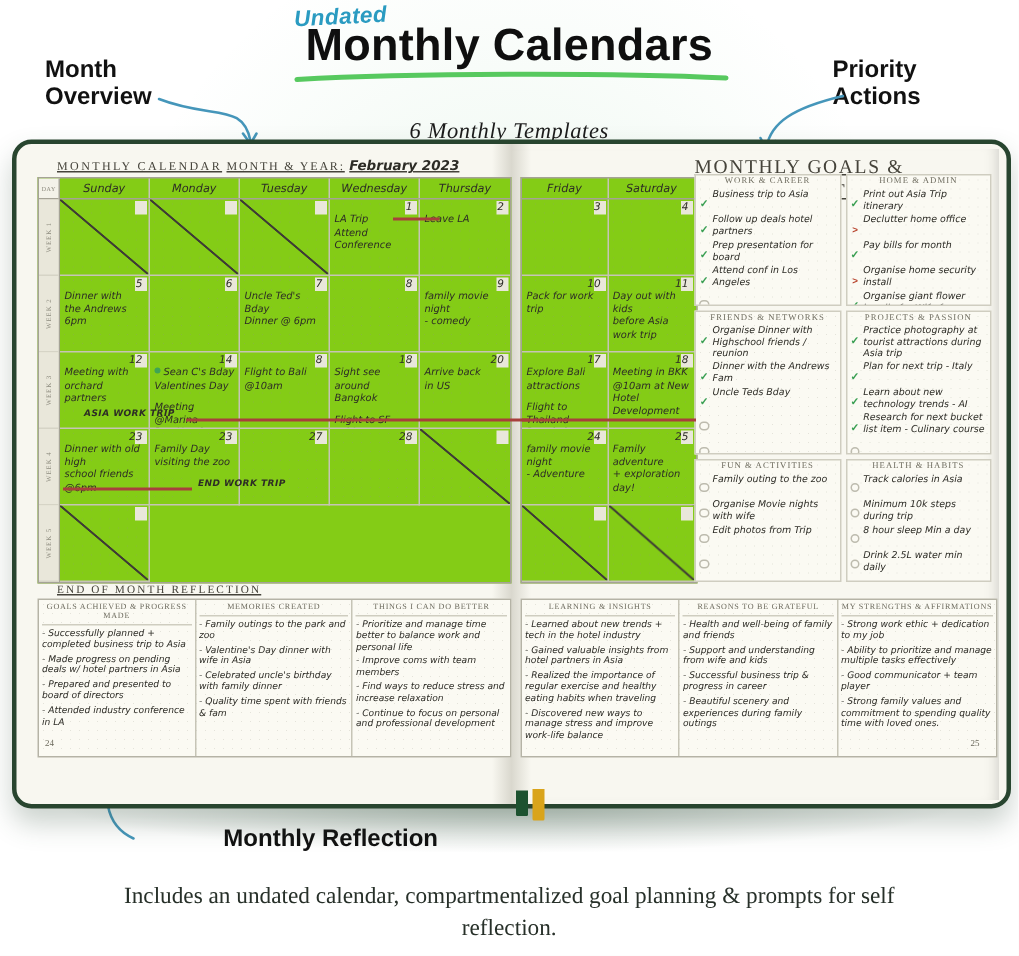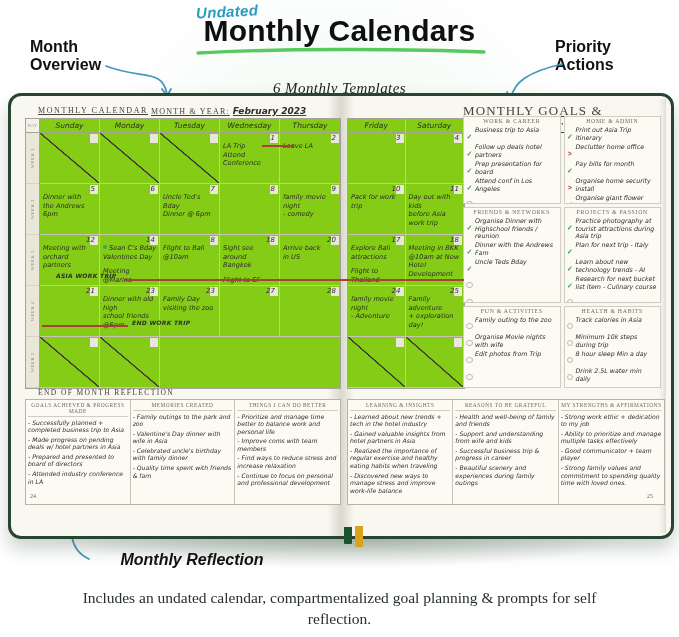--- a/index.html
+++ b/index.html
@@ -16,21 +16,21 @@
         color:#2a9bc1;transform:rotate(-3deg);letter-spacing:.3px;}
   .hero-title{position:absolute;left:0;right:0;top:14px;margin:0;font-size:30px;font-weight:700;
         color:#0f0f0f;letter-spacing:.2px;}
   .hero-underline{position:absolute;left:195px;top:47px;}
   .hero-subtitle{position:absolute;left:0;right:0;top:55px;font-family:"Liberation Serif",serif;
         font-style:italic;font-size:15px;color:#1c1c1c;letter-spacing:.4px;margin-top:25px;}
 
   .callout{position:absolute;font-weight:700;font-size:16px;line-height:1.15;color:#111;text-align:left;}
   .co-left{left:30px;top:38px;width:110px;}
   .co-right{left:555px;top:38px;width:110px;}
-  .co-bottom{left:92px;top:551px;width:200px;text-align:center;font-style:italic;}
+  .co-bottom{left:92px;top:551px;width:200px;text-align:right;}
   .arrow{position:absolute;}
 
   
   .book{position:absolute;left:8px;top:93px;width:660px;height:440px;background:#f8f7f0;
         border:3px solid #28452f;border-radius:13px;box-shadow:0 10px 18px rgba(50,80,60,.25);}
   .spine{position:absolute;left:50%;top:0;bottom:0;width:26px;margin-left:-13px;
         background:linear-gradient(to right, rgba(0,0,0,0), rgba(95,90,70,.20) 50%, rgba(0,0,0,0));}
   .page{position:absolute;top:3px;bottom:3px;}
   .page-left{left:3px;width:328px;}
   .page-right{left:50%;width:325px;box-shadow:inset -8px 0 10px -8px rgba(0,0,0,.20);}
@@ -101,21 +101,21 @@
   .gitem{display:flex;align-items:flex-start;gap:2px;margin-bottom:1px;min-height:6.5px;}
   .gmark{flex:0 0 7px;text-align:center;line-height:1;}
   .gmark.check::before{content:"\2713";color:#3a9f53;font-size:7px;font-weight:bold;}
   .gmark.migrated::before{content:">";color:#b8442e;font-size:6.5px;font-weight:bold;}
   .gmark.todo::before{content:"";display:inline-block;width:4.5px;height:4.5px;border:1px solid #bdbbae;
         border-radius:50%;margin-top:1px;}
   .gtext{font-size:6.3px;line-height:1.22;}
 
   
   .reflect-head{position:absolute;left:24px;top:289px;font-size:7.5px;letter-spacing:1.4px;color:#45433a;
-        font-family:"Liberation Serif",serif;}
+        font-family:"Liberation Serif",serif;text-decoration:underline;}
   .reflect-box{position:absolute;top:300px;height:104px;border:1px solid #b5b3a6;background:#fbfaf3;
         display:grid;grid-template-columns:1fr 1fr 1fr;
         background-image:radial-gradient(rgba(150,148,130,.22) .5px, transparent .6px);background-size:6px 6px;}
   .rb-left{left:11px;width:314px;}
   .rb-right{left:6px;width:316px;}
   .rcol{border-right:1px solid #c6c4b6;padding:0 2px;overflow:hidden;}
   .rcol:last-child{border-right:none;}
   .rcol-title{text-align:center;font-size:5.4px;letter-spacing:.5px;color:#6d6b5e;
         font-family:"Liberation Serif",serif;border-bottom:1px solid #cfcdc0;padding:2px 0;}
   .ritem{font-size:6.1px;line-height:1.28;margin-top:1.5px;}
@@ -319,26 +319,20 @@
   </div>
 
   <div class="cell">
     <span class="datebox"></span>
     <span class="cdate hand">20</span>
     <span class="ctext hand"><span>Arrive back
 in US</span></span>
     <span class="csub hand"></span>
   </div>
 
-  <div class="cell">
-    <span class="datebox"></span>
-    <span class="cdate hand">21</span>
-    <span class="ctext hand"><span></span></span>
-    <span class="csub hand"></span>
-  </div>
 
 
   <div class="cell">
     <span class="datebox"></span>
     <span class="cdate hand">23</span>
     <span class="ctext hand"><span>Dinner with old high
 school friends @6pm</span></span>
     <span class="csub hand"></span>
   </div>
 

